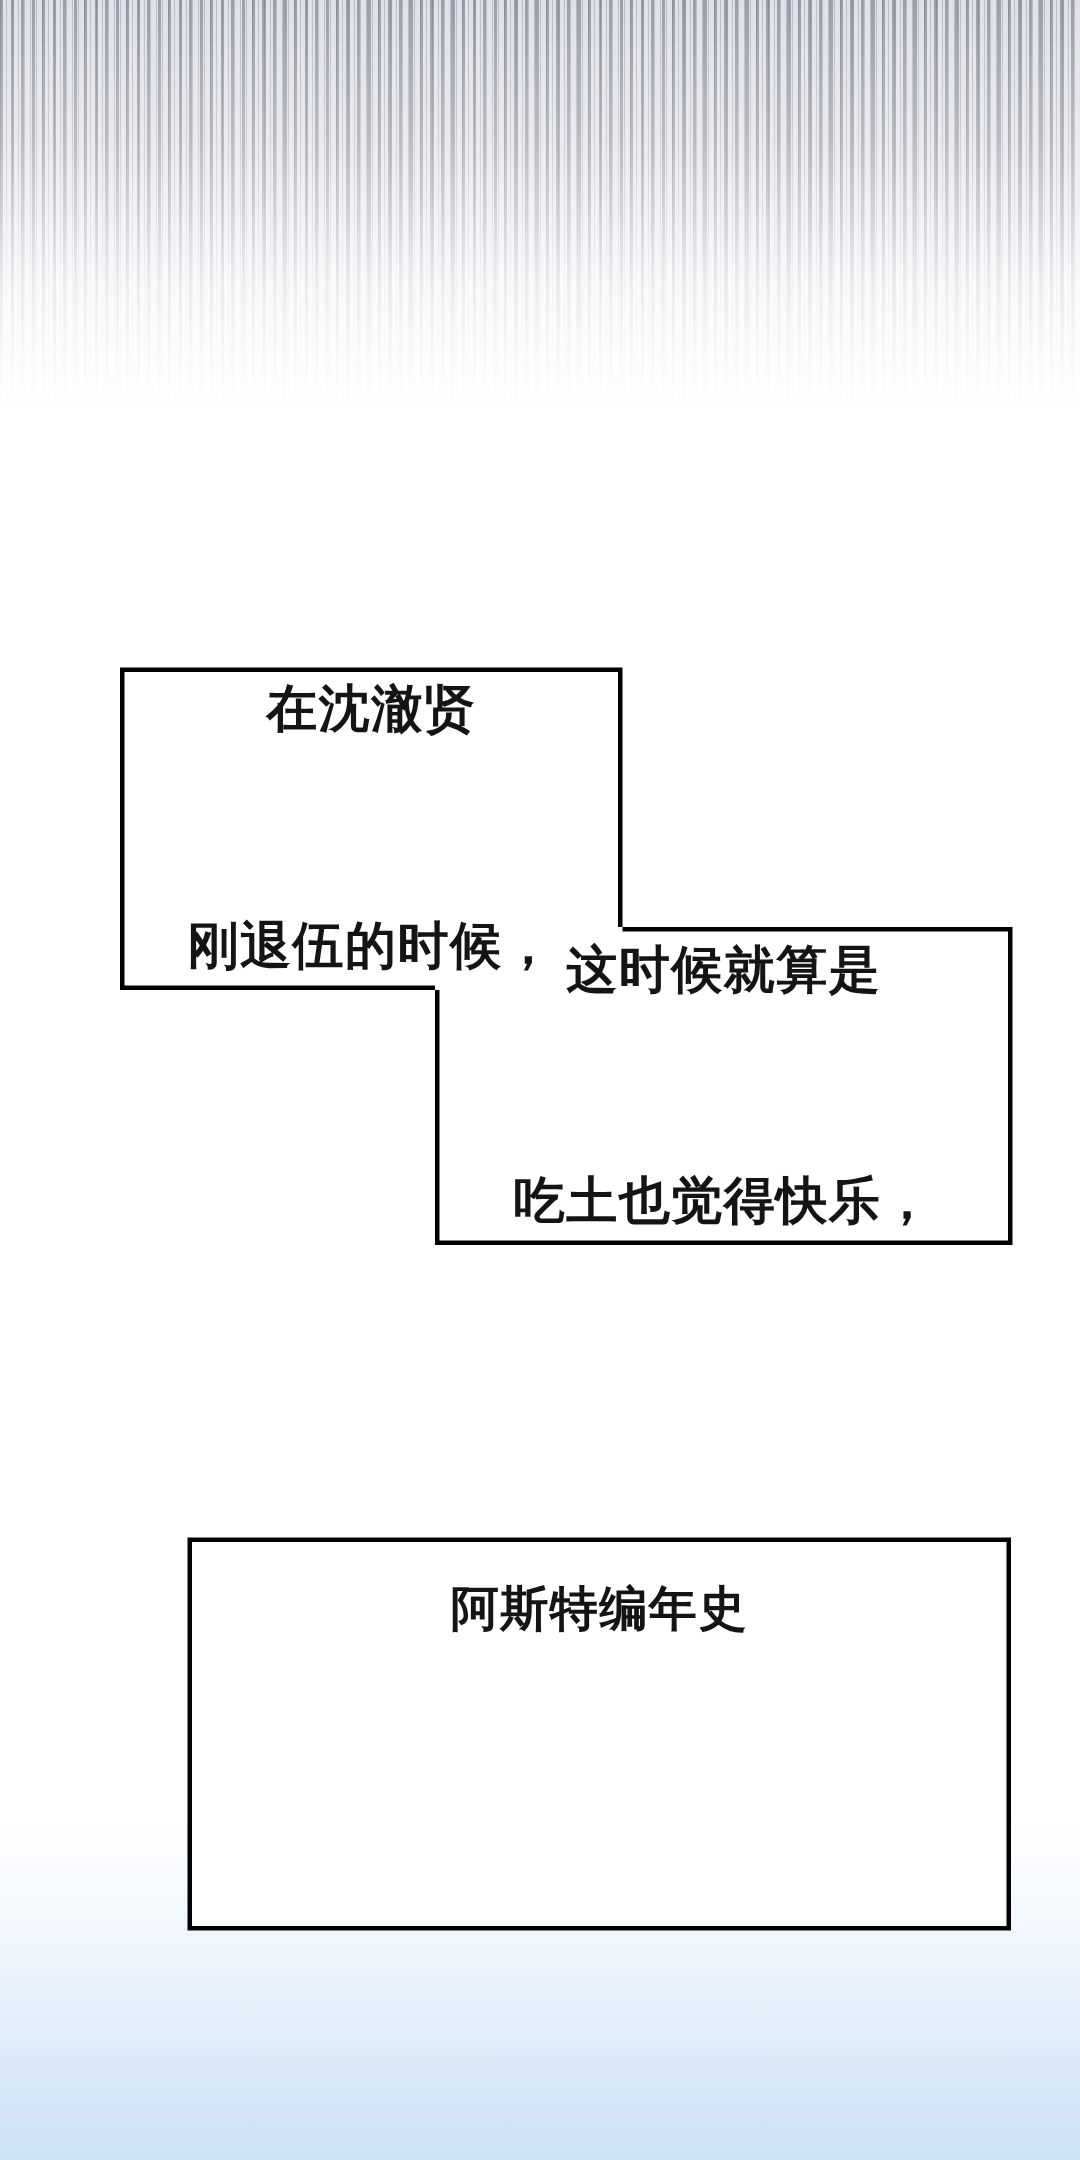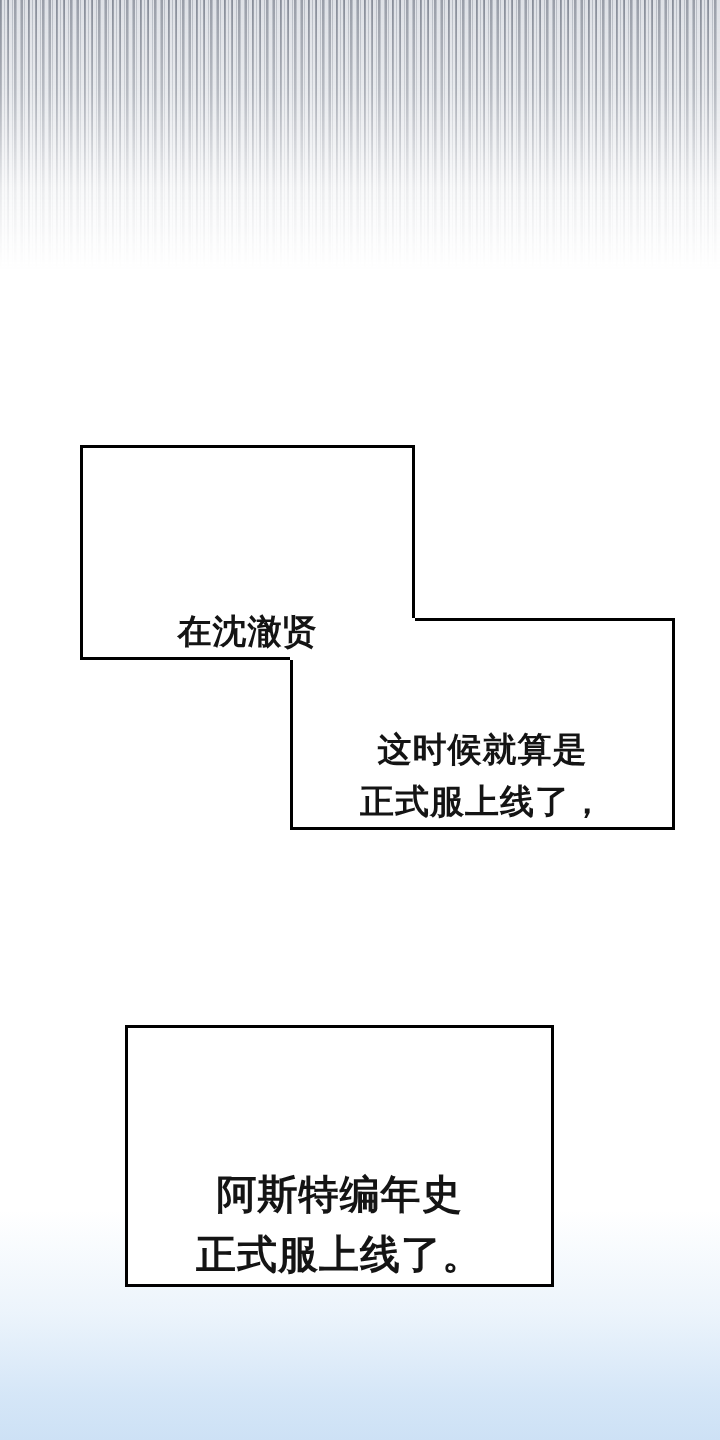--- a/index.html
+++ b/index.html
@@ -54,21 +54,21 @@
   }
 
   .caption {
     position: absolute;
     box-sizing: border-box;
     background: #ffffff;
     border: 3px solid #000000;
     display: flex;
     flex-direction: column;
     align-items: center;
-    justify-content: flex-end;
+    justify-content: space-between;
     text-align: center;
     color: #141414;
     font-weight: 700;
   }
   .caption .line {
     position: relative;
     z-index: 4;
     display: block;
     white-space: nowrap;
     letter-spacing: 1px;
@@ -96,45 +96,45 @@
     left: 290px;
     top: 618px;
     width: 125px;
     height: 42px;
     background: #ffffff;
     z-index: 3;
   }
   .box3 {
     left: 125px;
     top: 1025px;
-    width: 429px;
+    width: 549px;
     height: 262px;
-    font-size: 40px;
+    font-size: 32px;
     line-height: 60px;
     padding-top: 14px;
   }
 </style>
 </head>
 <body>
 
 <div class="page">
 
   <div class="top-streaks"></div>
 
   <div class="bottom-gradient"></div>
 
   <div class="caption box1">
     <span class="line">在沈澈贤</span>
+    <span class="line">刚退伍的时候，</span>
   </div>
 
   <div class="caption box2">
     <span class="line">这时候就算是</span>
-    <span class="line">正式服上线了，</span>
+    <span class="line">吃土也觉得快乐，</span>
   </div>
 
   <div class="overlap-patch"></div>
 
   <div class="caption box3">
     <span class="line">阿斯特编年史</span>
-    <span class="line">正式服上线了。</span>
   </div>
 
 </div>
 
 </body></html>

